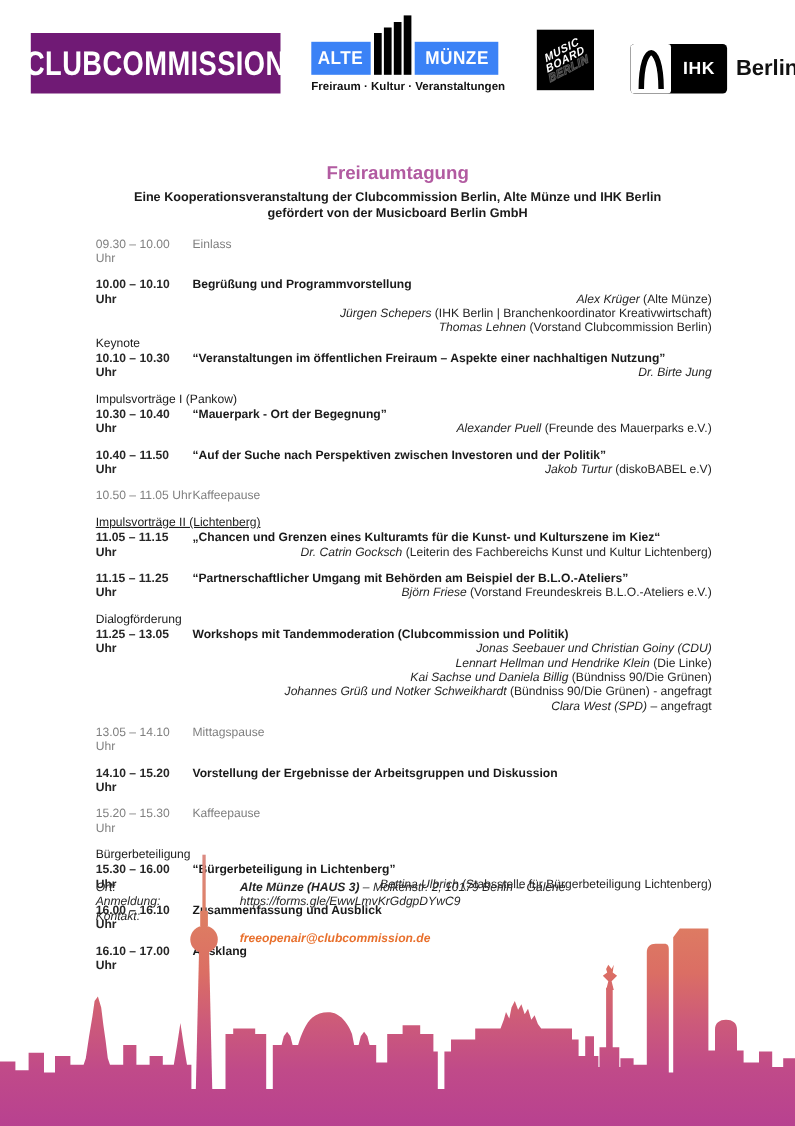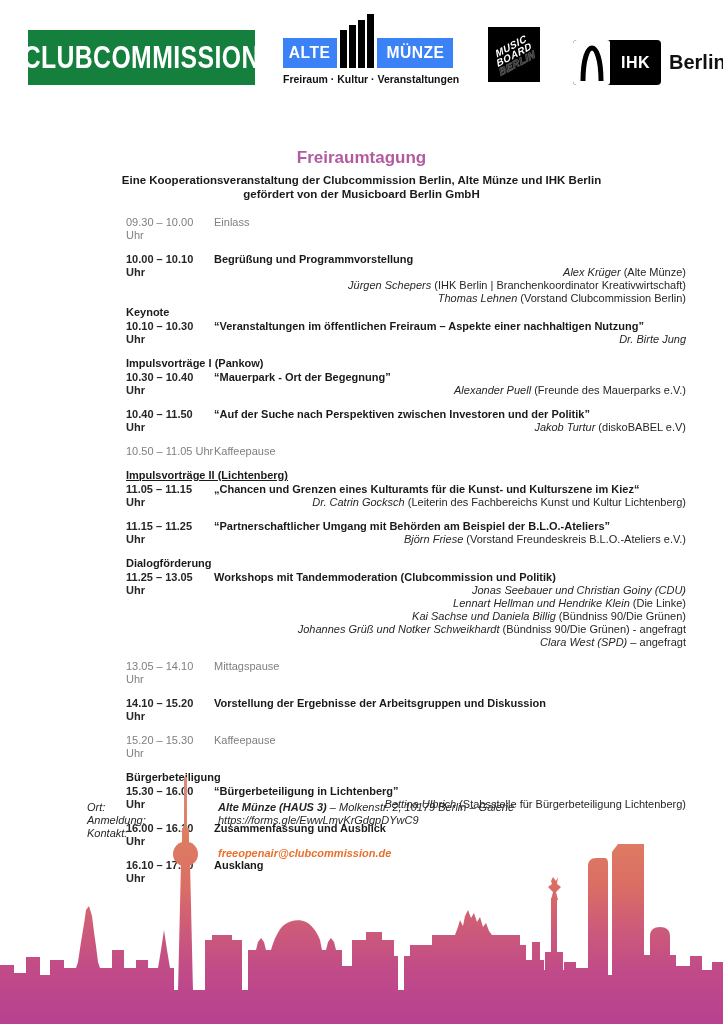--- a/index.html
+++ b/index.html
@@ -2,21 +2,21 @@
 <html><head>
 <meta charset="utf-8">
 <style>
   * { margin:0; padding:0; box-sizing:border-box; }
   html,body { background:#fff; }
   body { font-family:"Liberation Sans", sans-serif; color:#262626; }
   .page { position:relative; width:723px; height:1024px; background:#fff; overflow:hidden; }
 
   
   .logo-cc { position:absolute; left:28px; top:30px; width:227px; height:55px;
-    background:#15803d; display:flex; align-items:center; justify-content:center; }
+    background:#701a75; display:flex; align-items:center; justify-content:center; }
   .logo-cc span { color:#fff; font-weight:bold; font-size:31px; letter-spacing:.5px;
     transform:scaleX(.8); white-space:nowrap; }
 
   .logo-am { position:absolute; left:283px; top:12px; width:172px; height:88px; }
   .logo-am .ambox { position:absolute; top:26px; height:30px; background:#3b82f6;
     display:flex; align-items:center; justify-content:center; }
   .logo-am .ambox span { color:#fff; font-weight:bold; font-size:17px; letter-spacing:.5px; transform:scaleX(.92); }
   .logo-am .b-alte { left:0; width:54px; }
   .logo-am .b-muenze { left:94px; width:76px; }
   .logo-am .bar { position:absolute; width:7px; background:#000; }
@@ -40,25 +40,25 @@
     display:flex; align-items:center; justify-content:center; }
   .logo-ihk .ihk-txt { flex:1; text-align:center; color:#fff; font-weight:bold; font-size:16px; letter-spacing:.5px; }
   .logo-ihk .berlin-txt { margin-left:8px; font-weight:bold; font-size:20px; color:#111; }
 
   
   .title-block { position:absolute; left:0; top:148px; width:723px; text-align:center; }
   .title-main { font-size:17px; font-weight:bold; }
   .title-sub { font-size:11.5px; font-weight:bold; color:#1a1a1a; line-height:13.5px; margin-top:6px; }
 
   
-  .schedule { position:absolute; left:87px; top:205px; width:560px; font-size:11px; line-height:13px;margin-left:39px; }
+  .schedule { position:absolute; left:87px; top:205px; width:560px; font-size:11px; line-height:13px; }
   .row { display:flex; margin-top:11px; }
   .section-row { margin-top:11px; }
   .section-row.tight { margin-top:1px; }
-  .section-row .sec { font-weight:bold; color:#1a1a1a; }
+  .section-row .sec { font-weight:normal; color:#1a1a1a; }
   .section-row .sec.u { text-decoration:underline; }
   .section-row + .row { margin-top:1px; }
   .time { width:88px; flex:0 0 88px; }
   .content { flex:1; }
   .item .title { color:#1a1a1a; }
   .item.bold .time, .item.bold .title { font-weight:bold; }
   .item.muted .time, .item.muted .title { color:#7f7f7f; }
   .speaker { padding-left:43px; color:#262626;text-align:right; }
   .speaker em { font-style:italic; }
 

